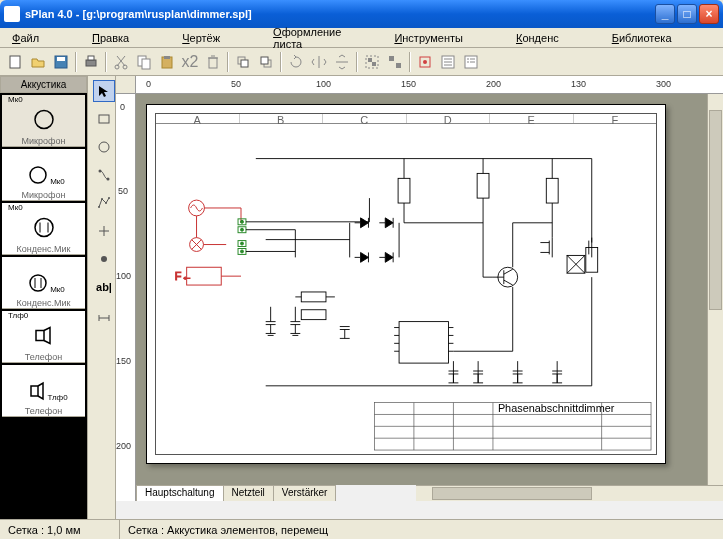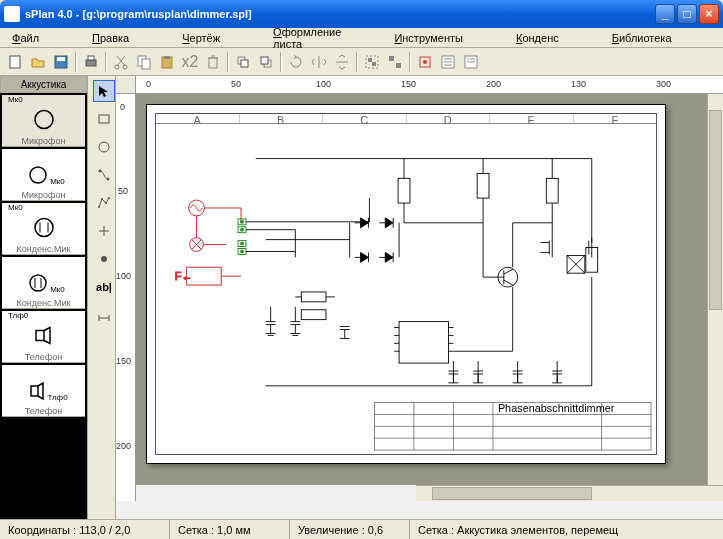--- a/index.html
+++ b/index.html
@@ -505,29 +505,28 @@
           </svg>
         </div>
       </div>
     </div>
     <div class="vscroll">
       <div class="scrollthumb" style="position:absolute;top:16px;left:1px;right:1px;height:200px;"></div>
     </div>
     <div class="hscroll">
       <div class="scrollthumb" style="position:absolute;left:16px;top:1px;bottom:1px;width:160px;"></div>
     </div>
+    <div class="sheet-tabs">
+      <div class="stab active">Hauptschaltung</div>
+      <div class="stab">Netzteil</div>
+      <div class="stab">Verstärker</div>
+    </div>
   </div>
 </div>
 
 <div class="statusbar">
-  <div class="statuscell" style="width:170px;">
-    <span>Координаты :</span>&nbsp;<span>113,0 / 2,0</span>
-  </div>
   <div class="statuscell" style="width:120px;">
     <span>Сетка :</span>&nbsp;<span>1,0 мм</span>
-  </div>
-  <div class="statuscell" style="width:120px;">
-    <span>Увеличение :</span>&nbsp;<span>0,6</span>
   </div>
   <div class="statuscell" style="flex:1;border-right:none;">
     <span>Сетка :</span>&nbsp;<span>Аккустика элементов, перемещ</span>
   </div>
 </div>
 
 </body></html>

